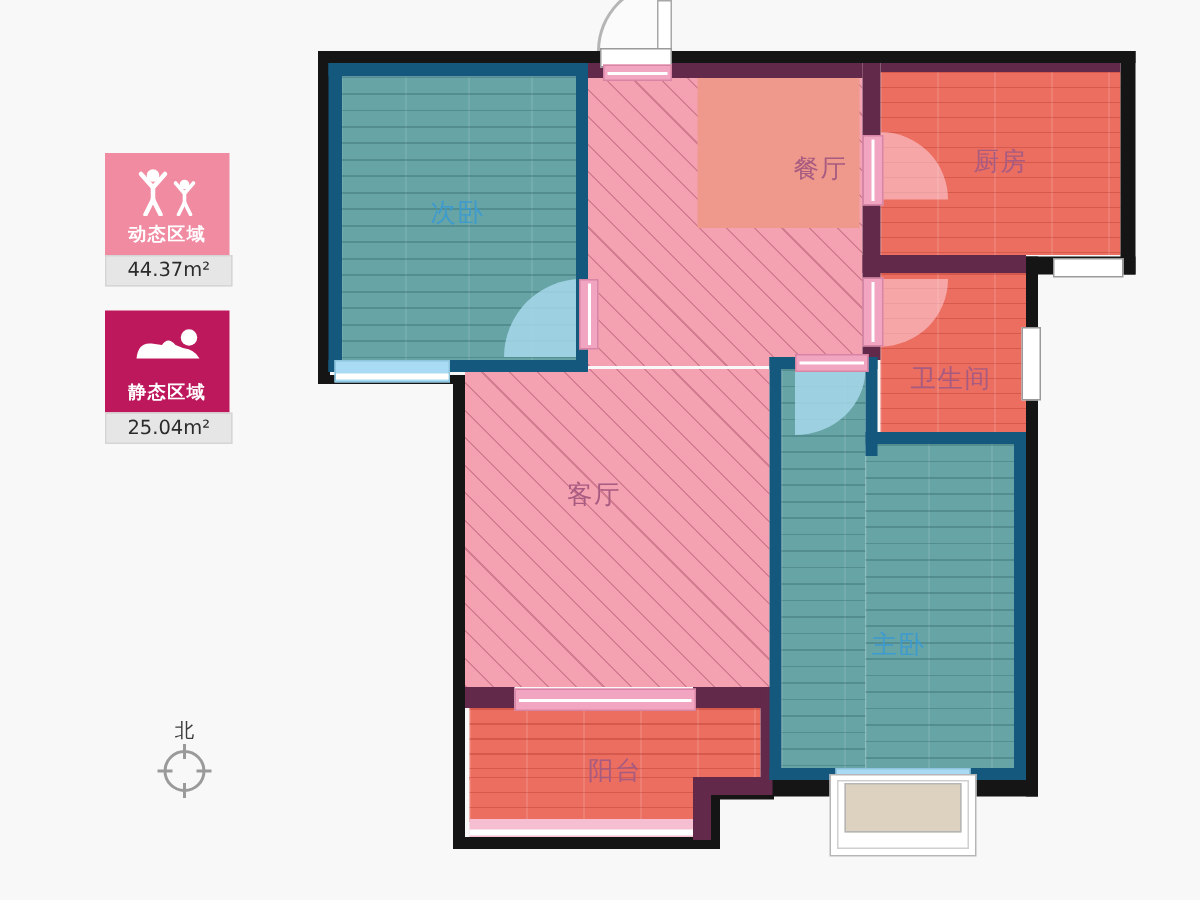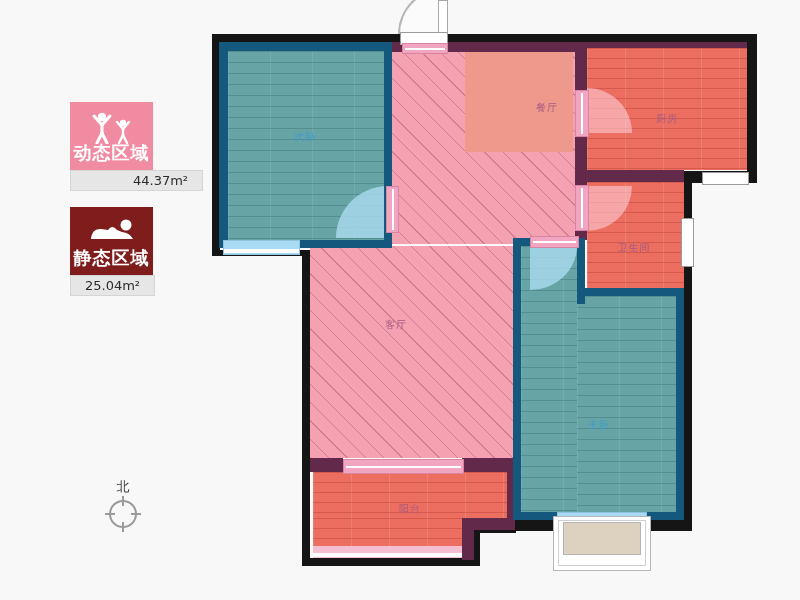--- a/index.html
+++ b/index.html
@@ -33,28 +33,28 @@
   .doorv:before{content:"";position:absolute;left:50%;top:2px;bottom:2px;width:2px;margin-left:-1px;background:#fff;}
   .doorh{position:absolute;background:#f1a5c0;border:1px solid #d884a5;z-index:4;}
   .doorh:before{content:"";position:absolute;top:50%;left:2px;right:2px;height:2px;margin-top:-1px;background:#fff;}
   .winblue{position:absolute;background:#a9dcf4;border:1px solid #8fc4dd;z-index:4;}
   .winblue:before{content:"";position:absolute;left:0;right:0;bottom:1px;height:4px;background:#fff;}
   .winwhite{position:absolute;background:#fff;border:1px solid #9a9a9a;z-index:4;}
   .winpinkband{position:absolute;background:#f6bed1;z-index:4;}
   .winpinkband:before{content:"";position:absolute;left:0;right:0;bottom:1px;height:4px;background:#fff;}
 
   
-  .rlabel{position:absolute;z-index:5;font-size:10px;letter-spacing:1px;text-align:center;width:80px;}
+  .rlabel{position:absolute;z-index:5;font-size:17px;letter-spacing:1px;text-align:center;width:80px;}
   .lab-pink{color:#a85b80;}
   .lab-blue{color:#3e9bcd;}
 
   
   .legend-card{position:absolute;left:70px;width:83px;height:68px;z-index:6;text-align:center;}
   .legend-card svg{margin-top:8px;}
-  .legend-label{position:absolute;bottom:5px;left:0;right:0;color:#fff;font-size:18px;font-weight:bold;letter-spacing:1px;}
+  .legend-label{position:absolute;bottom:5px;left:0;right:0;color:#fff;font-size:12px;font-weight:bold;letter-spacing:1px;}
   .legend-value{position:absolute;left:70px;width:83px;height:19px;background:#e6e6e6;border:1px solid #d5d5d5;z-index:6;
     font-size:13px;color:#2b2b2b;text-align:center;line-height:19px;}
 
   .compass-label{position:absolute;z-index:6;font-size:13px;color:#3c3c3c;text-align:center;width:44px;}
 
   .entry-arc{position:absolute;width:44px;height:44px;border:2px solid #b5b5b5;border-right:none;border-bottom:none;
     border-radius:100% 0 0 0;background:#fbfbfb;z-index:2;}
   .entry-leaf{position:absolute;background:#fff;border:1px solid #a8a8a8;z-index:4;}
   .entry-open{position:absolute;background:#fff;border:1px solid #9a9a9a;z-index:4;}
 </style>
@@ -77,23 +77,23 @@
         <line x1="37" y1="18" x2="37" y2="25"></line>
           <line x1="37" y1="19" x2="31" y2="12"></line>
           <line x1="37" y1="19" x2="43" y2="12"></line>
         <line x1="37" y1="25" x2="33" y2="33"></line>
           <line x1="37" y1="25" x2="41" y2="33"></line>
       </g>
       <circle cx="37" cy="13" r="3.2" fill="#fff"></circle>
     </svg>
     <div class="legend-label">动态区域</div>
   </div>
-  <div class="legend-value" style="top:170px;padding-left:48px;">44.37m²</div>
+  <div class="legend-value" style="top:170px;">44.37m²</div>
 
-  <div class="legend-card" style="top:207px;background:#7f1d1d;">
+  <div class="legend-card" style="top:207px;background:#be185d;">
     <svg width="52" height="30" viewBox="0 0 52 30">
       <circle cx="40" cy="10" r="5.5" fill="#fff"></circle>
       <path d="M5,24 Q6,13 15,14 L22,15 Q26,9 31,15 L36,17 Q44,18 47,24 Z" fill="#fff"></path>
     </svg>
     <div class="legend-label">静态区域</div>
   </div>
   <div class="legend-value" style="top:275px;">25.04m²</div>
 
   <div class="compass-label" style="left:101px;top:478px;">北</div>
   <svg class="abs" style="left:101px;top:494px;z-index:6;" width="44" height="44" viewBox="0 0 44 44">
@@ -171,19 +171,19 @@
   <div class="winwhite" style="left:702px;top:172px;width:45px;height:11px;"></div>
   <div class="winpinkband" style="left:313px;top:546px;width:149px;height:12px;"></div>
   <div class="winblue" style="left:557px;top:512px;width:88px;height:9px;"></div>
 
   <div class="abs" style="left:553px;top:516px;width:96px;height:53px;background:#fff;border:1px solid #b5b5b5;z-index:4;"></div>
   <div class="abs" style="left:558px;top:520px;width:86px;height:44px;background:#fff;border:1px solid #cfcfcf;z-index:4;"></div>
   <div class="abs" style="left:563px;top:522px;width:76px;height:31px;background:#dcd2bf;border:1px solid #b5b5b5;z-index:4;"></div>
 
   <div class="rlabel lab-blue" style="left:265px;top:130px;">次卧</div>
   <div class="rlabel lab-pink" style="left:507px;top:101px;">餐厅</div>
-  <div class="rlabel lab-pink" style="left:627px;top:112px;">厨房</div>
+  <div class="rlabel lab-pink" style="left:627px;top:96px;">厨房</div>
   <div class="rlabel lab-pink" style="left:594px;top:241px;">卫生间</div>
   <div class="rlabel lab-pink" style="left:356px;top:318px;">客厅</div>
   <div class="rlabel lab-blue" style="left:559px;top:418px;">主卧</div>
   <div class="rlabel lab-pink" style="left:370px;top:502px;">阳台</div>
 
 </div>
 
 </body></html>

